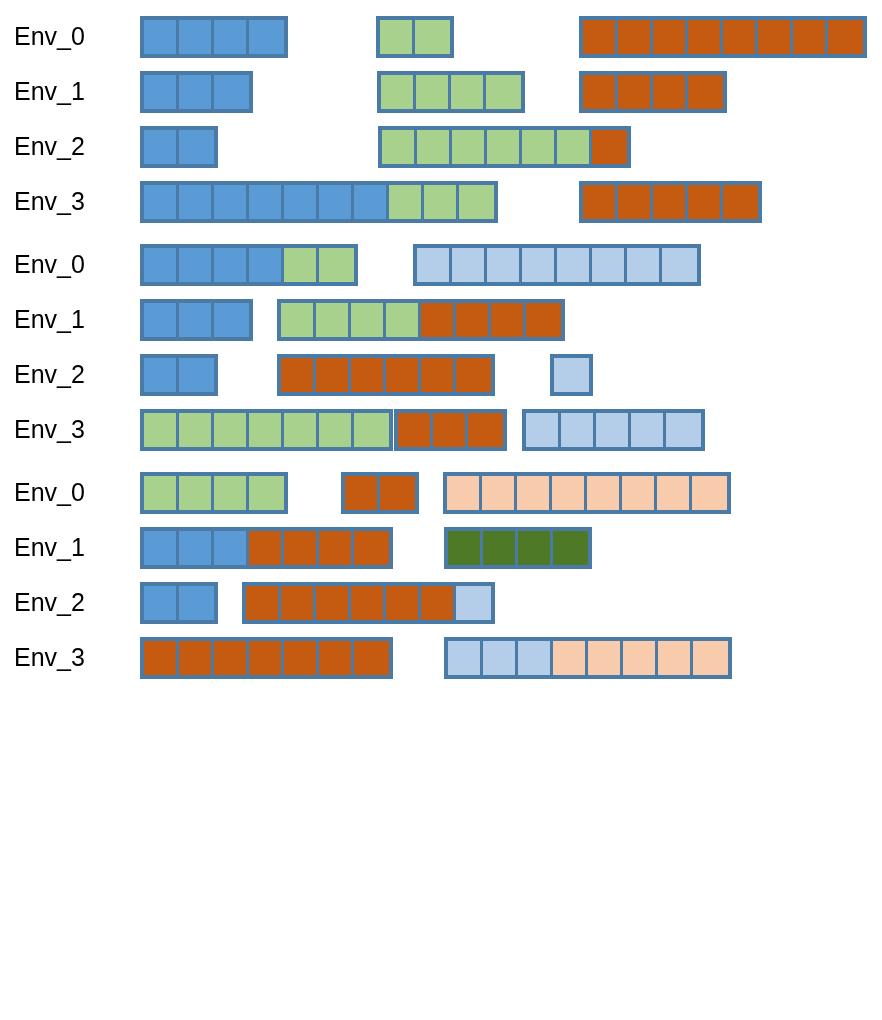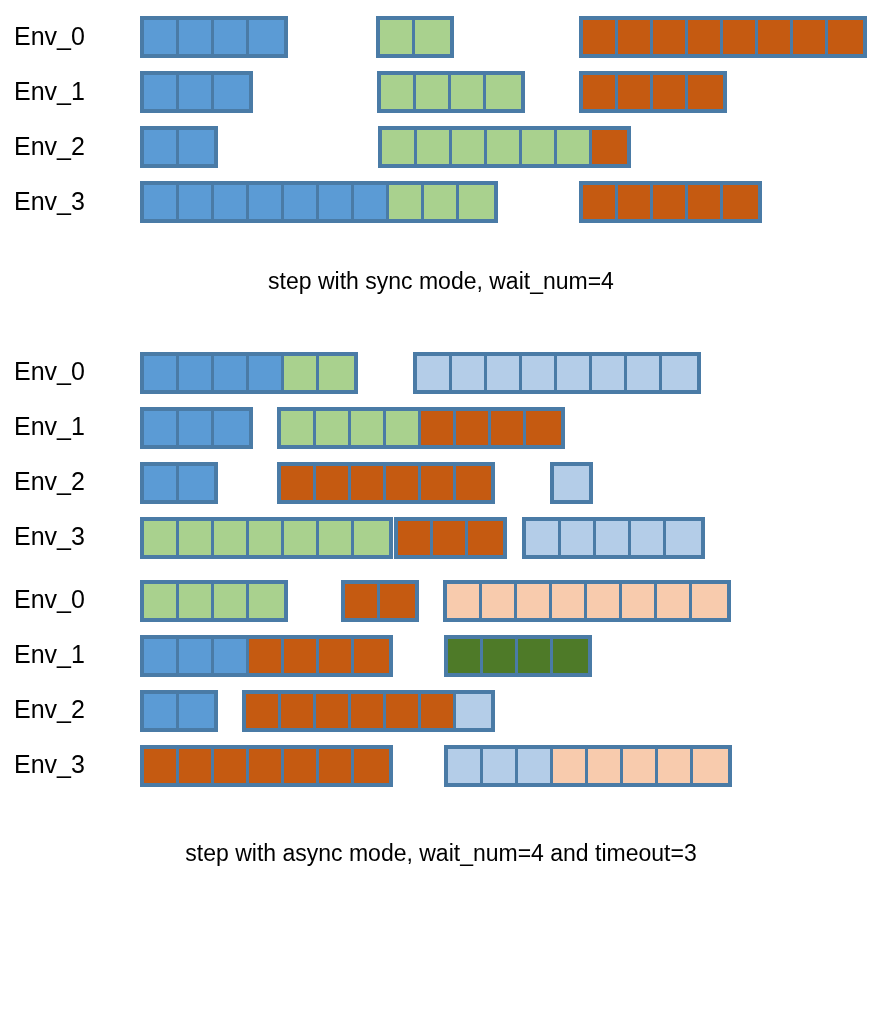--- a/index.html
+++ b/index.html
@@ -163,21 +163,20 @@
             </div>
             <div class="block" style="left: 579.25px; width: 183px;">
               <div class="cell" style="background: rgb(197, 90, 17); width: 35px;"></div>
               <div class="cell" style="background: rgb(197, 90, 17); width: 35px;"></div>
               <div class="cell" style="background: rgb(197, 90, 17); width: 35px;"></div>
               <div class="cell" style="background: rgb(197, 90, 17); width: 35px;"></div>
               <div class="cell" style="background: rgb(197, 90, 17); width: 35px;"></div>
             </div>
           </div>
         </div>
-        <div class="caption" style="margin-top: 40px; margin-bottom: 40px;">step with sync mode, wait_num=4</div>
       </div>
       <div class="panel">
         <div class="spacer-top"></div>
         <div class="row">
           <div class="row-label">Env_0</div>
           <div class="track">
             <div class="block" style="left: 140px; width: 218px;">
               <div class="cell" style="background: rgb(91, 155, 213); width: 35px;"></div>
               <div class="cell" style="background: rgb(91, 155, 213); width: 35px;"></div>
               <div class="cell" style="background: rgb(91, 155, 213); width: 35px;"></div>
@@ -346,16 +345,15 @@
               <div class="cell" style="background: rgb(180, 205, 232); width: 35px;"></div>
               <div class="cell" style="background: rgb(180, 205, 232); width: 35px;"></div>
               <div class="cell" style="background: rgb(248, 203, 173); width: 35px;"></div>
               <div class="cell" style="background: rgb(248, 203, 173); width: 35px;"></div>
               <div class="cell" style="background: rgb(248, 203, 173); width: 35px;"></div>
               <div class="cell" style="background: rgb(248, 203, 173); width: 35px;"></div>
               <div class="cell" style="background: rgb(248, 203, 173); width: 35px;"></div>
             </div>
           </div>
         </div>
-        <div class="caption" style="margin-top: 48px; margin-bottom: 0px;">step with async mode, wait_num=4 and timeout=3</div>
       </div>
     </div>
 </div>
 
 </body></html>

